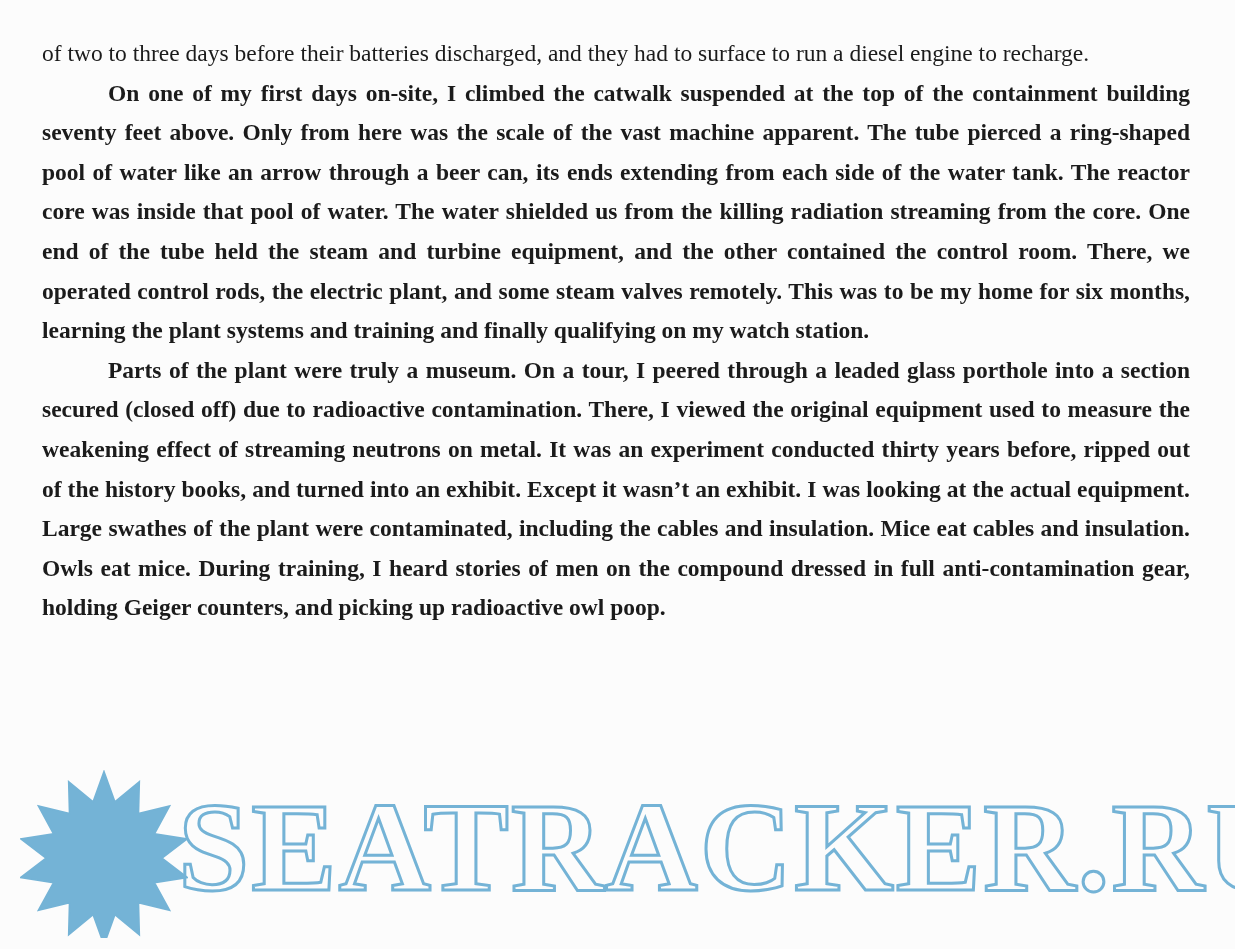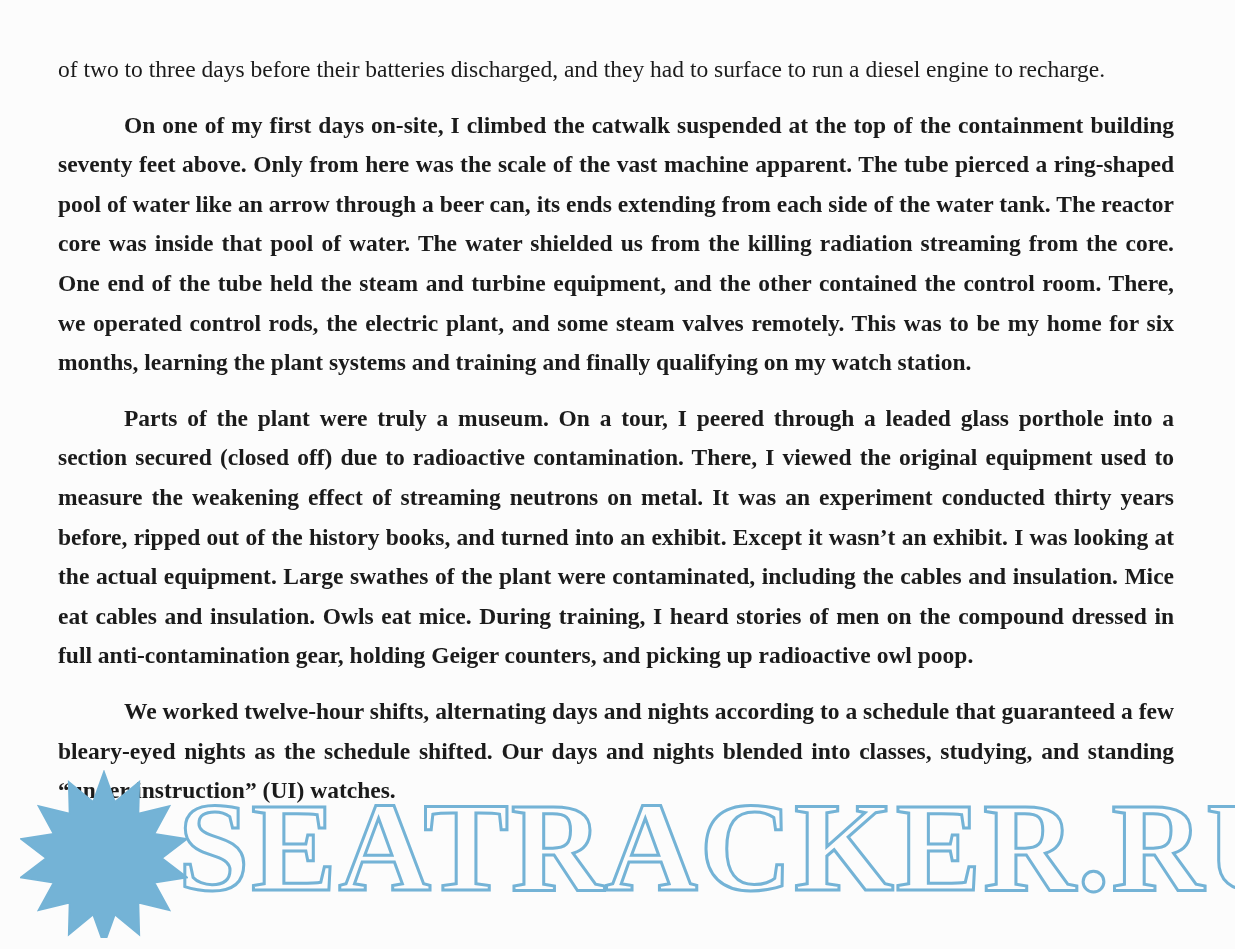--- a/index.html
+++ b/index.html
@@ -29,21 +29,21 @@
     top: 34px;
     width: 1148px;
     font-size: 23.5px;
     line-height: 39.6px;
     color: #1b1b1b;
     text-align: justify;
     text-justify: inter-word;
     hyphens: manual;
   }
   .para {
-    margin: 16px;
+    margin: 0;
     text-align: justify;
   }
   .para.indent {
     text-indent: 66px;
     font-weight: bold;
   }
   
   #watermark {
     position: absolute;
     left: 0;
@@ -78,21 +78,20 @@
 </head>
 <body>
 
 <div id="page">
 
   <div id="page-body">
     <div class="text-column">
       <p class="para">of two to three days before their batteries discharged, and they had to surface to run a diesel engine to recharge.</p>
       <p class="para indent">On one of my first days on-site, I climbed the catwalk suspended at the top of the containment build­ing seventy feet above. Only from here was the scale of the vast machine apparent. The tube pierced a ring-shaped pool of water like an arrow through a beer can, its ends extending from each side of the water tank. The reactor core was inside that pool of water. The water shielded us from the killing radiation streaming from the core. One end of the tube held the steam and turbine equipment, and the other contained the control room. There, we operated control rods, the electric plant, and some steam valves remotely. This was to be my home for six months, learning the plant systems and training and finally qualifying on my watch station.</p>
       <p class="para indent">Parts of the plant were truly a museum. On a tour, I peered through a leaded glass porthole into a section secured (closed off) due to radioactive contamination. There, I viewed the original equipment used to measure the weakening effect of streaming neutrons on metal. It was an experiment conducted thirty years before, ripped out of the history books, and turned into an exhibit. Except it wasn’t an exhibit. I was looking at the actual equipment. Large swathes of the plant were contaminated, including the cables and insulation. Mice eat cables and insulation. Owls eat mice. During training, I heard stories of men on the compound dressed in full anti-contamination gear, holding Geiger counters, and picking up radioactive owl poop.</p>
-      <p class="para indent">We worked twelve-hour shifts, alternating days and nights according to a schedule that guaranteed a few bleary-eyed nights as the schedule shifted. Our days and nights blended into classes, studying, and standing “under instruction” (UI) watches.</p>
     </div>
   </div>
 
   <div id="watermark">
     <svg id="wm-star" viewBox="0 0 200 200">
       <polygon points="100,2 113,38 142,14 141,52 178,43 160,76 199,82 169,105 199,128 160,134 178,167 141,158 142,196 113,172 100,208 87,172 58,196 59,158 22,167 40,134 1,128 31,105 1,82 40,76 22,43 59,52 58,14 87,38" fill="#74b3d6" stroke="#74b3d6" stroke-width="2"></polygon>
     </svg>
     <div id="wm-text">SEATRACKER.RU</div>
   </div>
 

